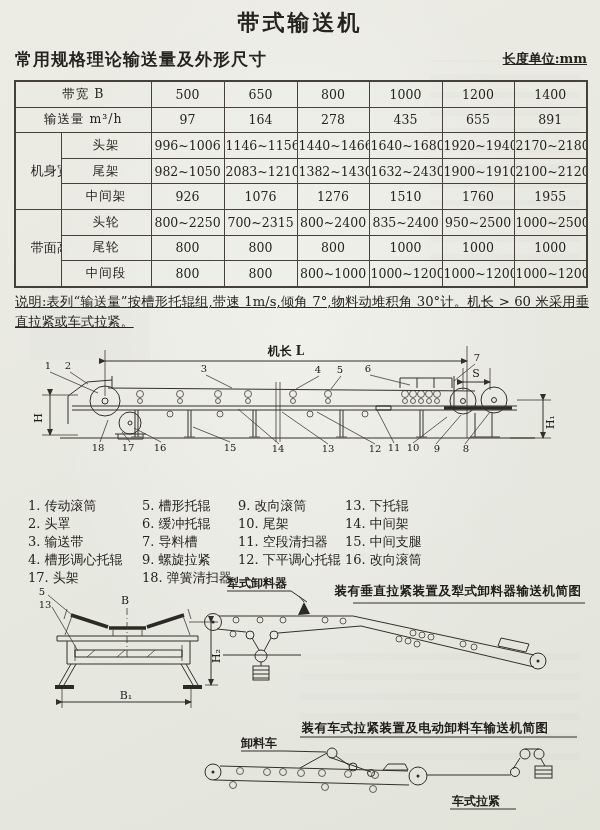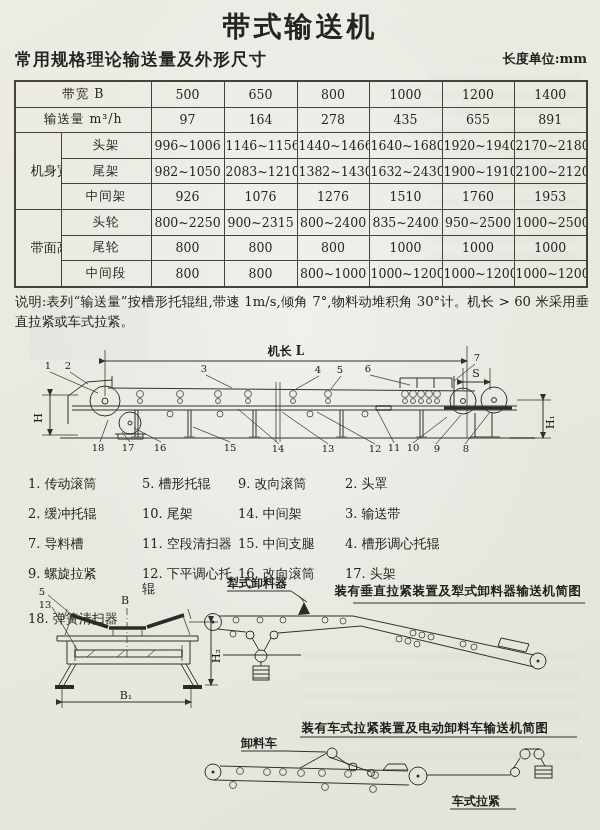--- a/index.html
+++ b/index.html
@@ -18,57 +18,57 @@
   }
   .bleed{position:absolute;opacity:.55;pointer-events:none;}
   .b1{left:430px;top:60px;width:150px;height:200px;
       background:repeating-linear-gradient(0deg,rgba(110,125,150,.05) 0 6px,rgba(0,0,0,0) 6px 18px);}
   .b2{left:300px;top:640px;width:280px;height:120px;
       background:repeating-linear-gradient(0deg,rgba(110,125,150,.05) 0 7px,rgba(0,0,0,0) 7px 20px);}
   .b3{left:30px;top:300px;width:120px;height:60px;background:rgba(120,130,150,.04);}
   .layer{position:absolute;inset:0;z-index:2;}
 
   .title{position:absolute;top:8px;left:0;width:100%;text-align:center;
-         font-size:28px;font-weight:bold;letter-spacing:3px;}
+         font-size:22px;font-weight:bold;letter-spacing:3px;}
   .subrow{position:absolute;top:48px;left:15px;width:572px;height:22px;}
   .subtitle{position:absolute;left:0;top:0;font-size:17px;font-weight:bold;letter-spacing:1px;}
-  .unitnote{position:absolute;right:0;top:2px;font-size:13px;font-weight:bold;}
+  .unitnote{position:absolute;right:0;top:2px;font-size:13px;font-weight:bold;text-decoration:underline;}
 
   table.spec{position:absolute;left:14px;top:80px;width:572px;
              border-collapse:collapse;table-layout:fixed;
              font-size:12.5px;}
   table.spec td{border:1px solid #46423a;text-align:center;height:24.6px;
                 padding:0 1px;overflow:hidden;white-space:nowrap;}
   table.spec{border:2px solid #46423a;}
   td.grp span{display:inline-block;width:1.15em;line-height:1.55;word-break:break-all;
               font-size:13px;}
   td.lbl,td.lbl2{letter-spacing:1px;}
 
   .note{position:absolute;left:15px;top:292px;width:574px;
-        font-size:13.2px;line-height:1.55;text-align:justify;}
+        font-size:13.2px;line-height:1.55;text-align:justify;text-decoration:underline;}
 
   svg{position:absolute;overflow:visible;}
   #svg-side{left:20px;top:338px;width:565px;height:134px;}
   #svg-cross{left:15px;top:582px;width:212px;height:135px;}
   #svg-vert{left:203px;top:575px;width:395px;height:150px;}
   #svg-cart{left:205px;top:716px;width:395px;height:114px;}
   svg text{fill:#22201c;font-family:"DejaVu Serif","Liberation Serif",serif;}
   .dnum{font-size:10px;}
   .ddim{font-size:11px;}
   .dlab{font-size:12px;font-weight:bold;}
   .dtitle{font-size:12.5px;font-weight:bold;letter-spacing:.5px;}
   .ln{stroke:#33302a;stroke-width:1;fill:none;}
   .lnthin{stroke:#403c34;stroke-width:.8;fill:none;}
   .lnth{stroke:#2c2a25;stroke-width:3.5;fill:none;}
   .fillc{fill:#2c2a25;}
   .nofill{fill:none;}
 
-  .legend{position:absolute;left:28px;top:477px;width:545px;
+  .legend{position:absolute;left:28px;top:499px;width:545px;
           display:grid;grid-template-columns:114px 96px 107px auto;
-          row-gap:15px;font-size:13px;line-height:1.15;}
+          row-gap:3px;font-size:13px;line-height:1.15;}
 </style>
 </head>
 <body>
 
 <div class="paper"></div>
 <div class="bleed b1"></div>
 <div class="bleed b2"></div>
 <div class="bleed b3"></div>
 
 <div class="layer">
@@ -129,27 +129,27 @@
       <td>1900~1910</td>
       <td>2100~2120</td>
     </tr>
     <tr>
       <td class="lbl2">中间架</td>
       <td>926</td>
       <td>1076</td>
       <td>1276</td>
       <td>1510</td>
       <td>1760</td>
-      <td>1953</td>
+      <td>1955</td>
     </tr>
     <tr>
       <td rowspan="3" class="grp"><span>带面高</span></td>
       <td class="lbl2">头轮</td>
       <td>800~2250</td>
-      <td>900~2315</td>
+      <td>700~2315</td>
       <td>800~2400</td>
       <td>835~2400</td>
       <td>950~2500</td>
       <td>1000~2500</td>
     </tr>
     <tr>
       <td class="lbl2">尾轮</td>
       <td>800</td>
       <td>800</td>
       <td>800</td>
@@ -272,22 +272,23 @@
     <text class="dnum" x="374" y="113" text-anchor="middle">11</text>
     <text class="dnum" x="393" y="113" text-anchor="middle">10</text>
     <text class="dnum" x="417" y="114" text-anchor="middle">9</text>
     <text class="dnum" x="446" y="114" text-anchor="middle">8</text>
   </svg>
 
   <div class="legend">
     <span>1. 传动滚筒</span>
     <span>5. 槽形托辊</span>
     <span>9. 改向滚筒</span>
+    <span>13. 下托辊</span>
     <span>2. 头罩</span>
-    <span>2. 缓冲托辊</span>
+    <span>6. 缓冲托辊</span>
     <span>10. 尾架</span>
     <span>14. 中间架</span>
     <span>3. 输送带</span>
     <span>7. 导料槽</span>
     <span>11. 空段清扫器</span>
     <span>15. 中间支腿</span>
     <span>4. 槽形调心托辊</span>
     <span>9. 螺旋拉紧</span>
     <span>12. 下平调心托辊</span>
     <span>16. 改向滚筒</span>

